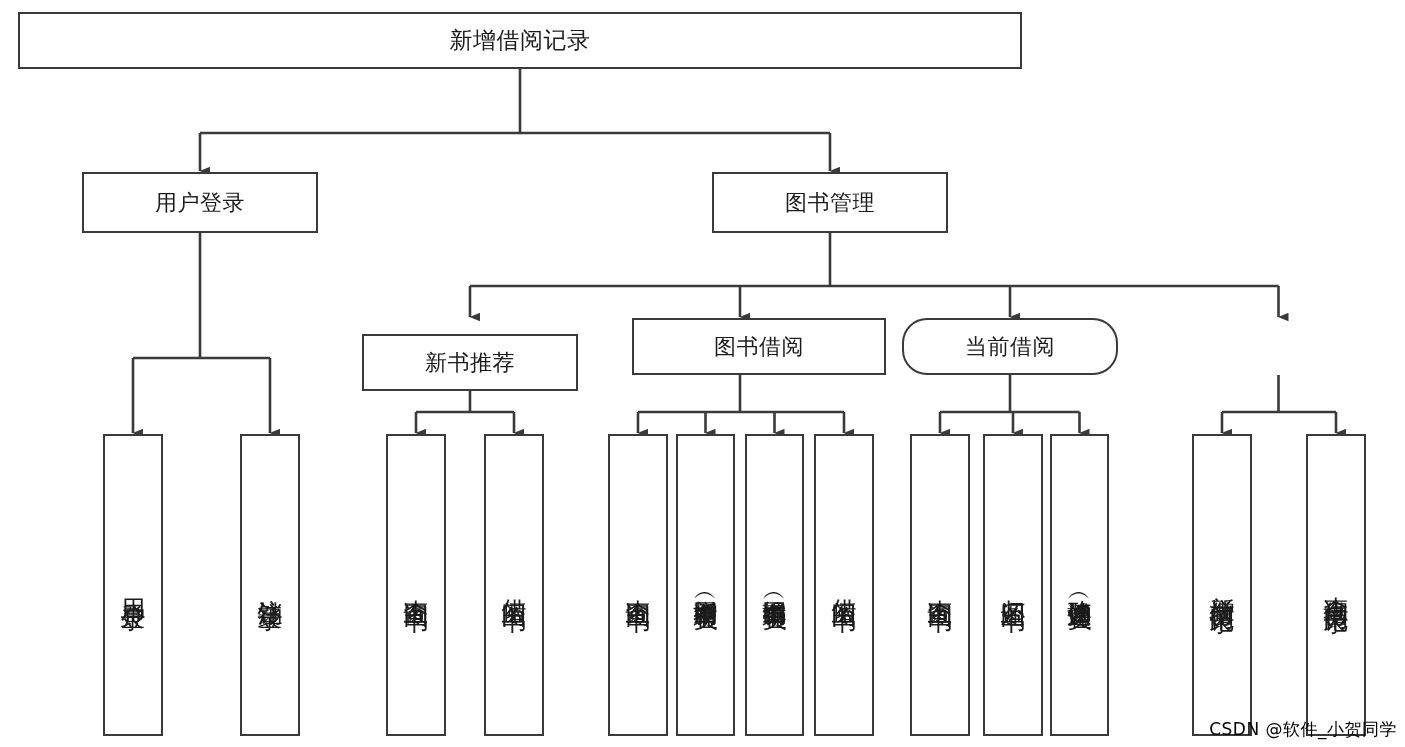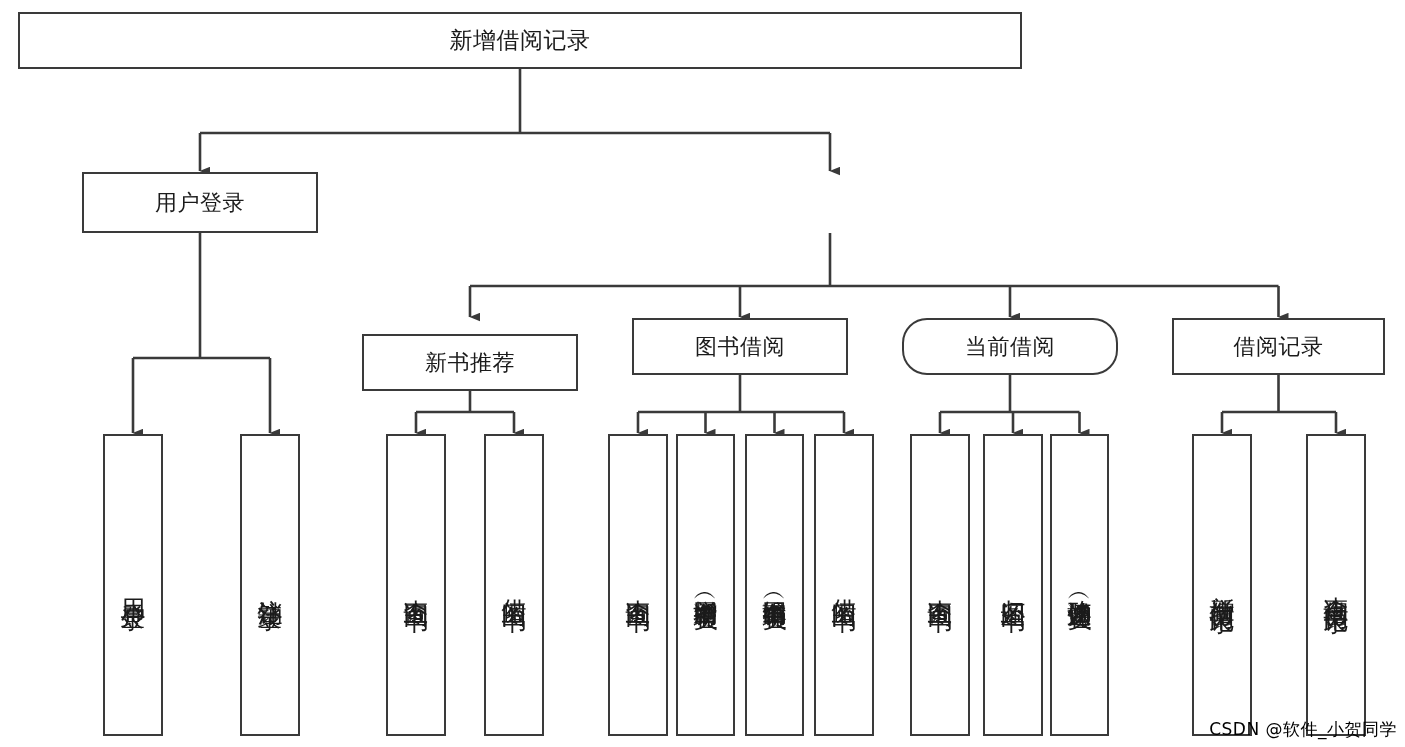--- a/index.html
+++ b/index.html
@@ -124,32 +124,32 @@
       </g>
   </svg>
 
   <div class="node root horiz" style="left: 18px; top: 12px; width: 1004px; height: 57px;">
     <span class="node-label">新增借阅记录</span>
   </div>
 
   <div class="node horiz" style="left: 82px; top: 172px; width: 236px; height: 61px;">
     <span class="node-label">用户登录</span>
   </div>
+  <div class="node horiz" style="left: 712px; top: 172px; width: 236px; height: 61px;">
+    <span class="node-label">图书管理</span>
+  </div>
 
   <div class="node horiz" style="left: 362px; top: 334px; width: 216px; height: 57px;">
     <span class="node-label">新书推荐</span>
   </div>
-  <div class="node horiz" style="left: 632px; top: 318px; width: 216px; height: 57px;">
+  <div class="node horiz" style="left: 632px; top: 318px; width: 254px; height: 57px;">
     <span class="node-label">图书借阅</span>
   </div>
   <div class="node horiz" style="left: 902px; top: 318px; width: 216px; height: 57px; border-radius: 25px;">
     <span class="node-label">当前借阅</span>
-  </div>
-  <div class="node horiz" style="left: 1172px; top: 318px; width: 213px; height: 57px;">
-    <span class="node-label">借阅记录</span>
   </div>
 
   <div class="node vert" style="left: 103px; top: 434px; width: 60px; height: 302px;">
     <span class="node-label">用户登录</span>
   </div>
   <div class="node vert" style="left: 240px; top: 434px; width: 60px; height: 302px;">
     <span class="node-label">注销登录</span>
   </div>
 
   <div class="node vert" style="left: 386px; top: 434px; width: 60px; height: 302px;">

